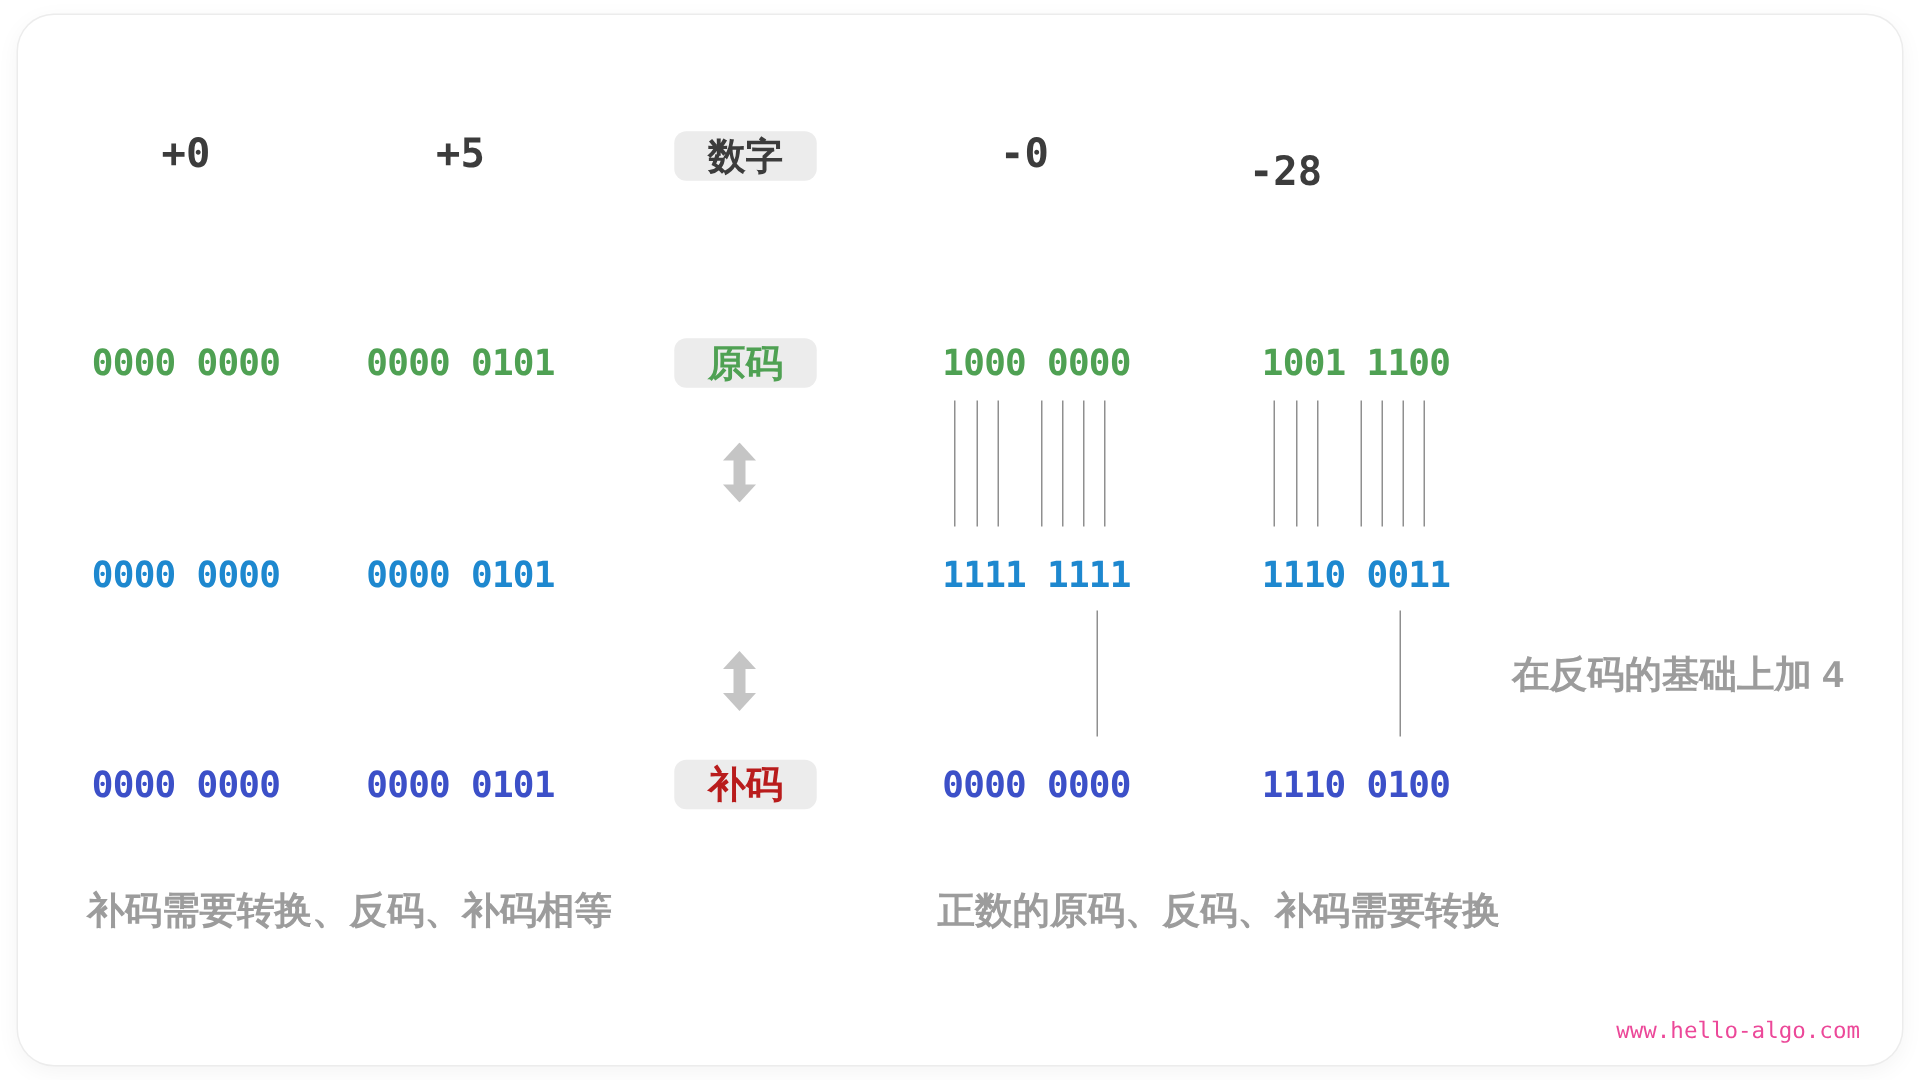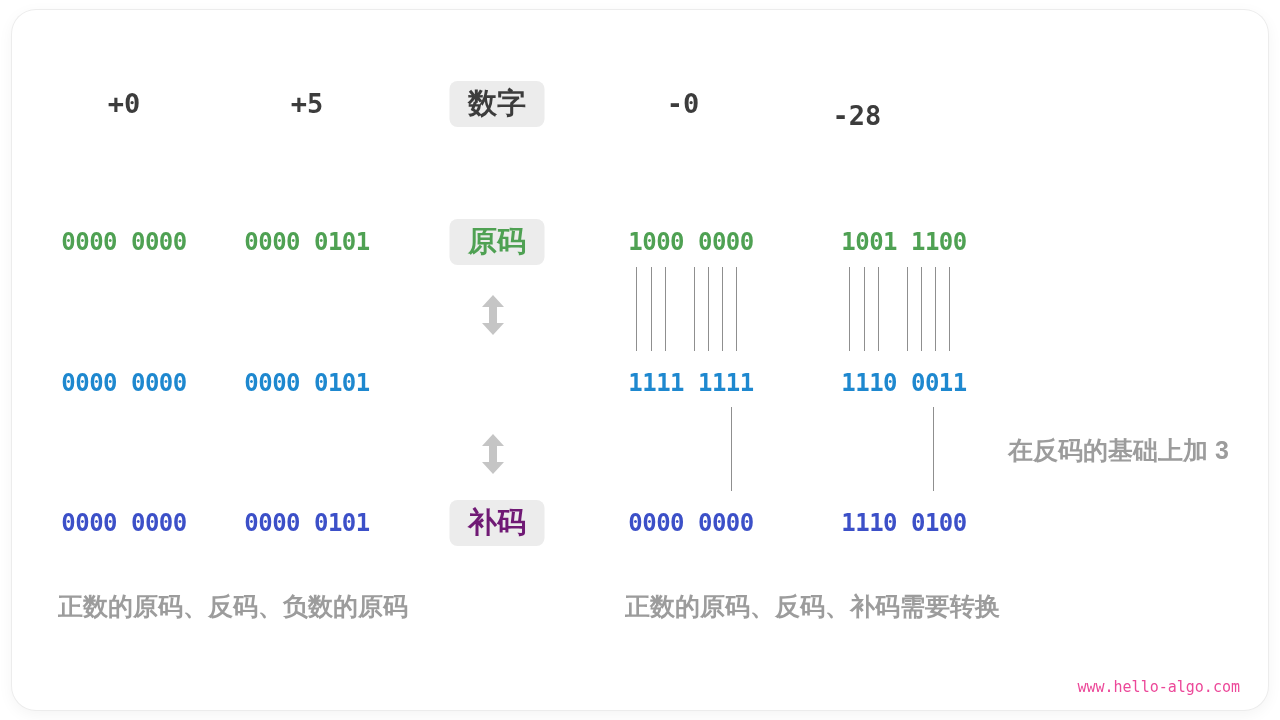--- a/index.html
+++ b/index.html
@@ -14,28 +14,28 @@
     box-shadow:0 0 0 1px #ececec, 0 4px 16px rgba(0,0,0,0.05);
   }
   .stage{position:absolute;left:0;top:0;width:1280px;height:720px;}
   .center{transform:translate(-50%,-50%);position:absolute;white-space:nowrap;}
   .num-header{font:700 27px "DejaVu Sans Mono",monospace;color:#3c3c3c;}
   .binary{font:700 24px "DejaVu Sans Mono",monospace;letter-spacing:-0.5px;}
   .binary.green{color:#4fa153;}
   .binary.blue{color:#1e88cf;}
   .binary.indigo{color:#3c50c8;}
   .labelbox{
-    width:95px;height:46px;background:#ececec;border-radius:8px;
+    width:95px;height:33px;background:#ececec;border-radius:8px;
     display:flex;align-items:center;justify-content:center;
-    font-weight:700;font-size:29px;
+    font-weight:700;font-size:25px;
   }
   .labelbox.dark{color:#3c3c3c;}
   .labelbox.green{color:#4fa153;}
   .labelbox.blue{color:#1e88cf;}
-  .labelbox.indigo{color:#701a75;}
+  .labelbox.indigo{color:#b91c1c;}
   .tick{position:absolute;width:1px;background:#8f8f8f;}
   .tick.map{top:267px;height:84px;}
   .tick.addone{top:407px;height:84px;}
   .arrow{position:absolute;width:22px;height:40px;}
   .anno{position:absolute;font-weight:700;font-size:25px;color:#9c9c9c;line-height:37px;white-space:nowrap;}
   .caption{position:absolute;font-weight:700;font-size:25px;color:#9c9c9c;white-space:nowrap;}
   .watermark{
     position:absolute;right:40px;top:678px;
     font:400 15px "DejaVu Sans Mono",monospace;color:#ec4899;
   }
@@ -92,19 +92,19 @@
     <rect x="7" y="11" width="8" height="18" fill="#c5c5c5"></rect>
     <polygon points="11,40 22,28 0,28" fill="#c5c5c5"></polygon>
   </svg>
 
   <div class="center binary indigo" style="left:124px;top:523px;">0000 0000</div>
   <div class="center binary indigo" style="left:307px;top:523px;">0000 0101</div>
   <div class="center labelbox indigo" style="left:497px;top:523px;">补码</div>
   <div class="center binary indigo" style="left:691px;top:523px;">0000 0000</div>
   <div class="center binary indigo" style="left:904px;top:523px;">1110 0100</div>
 
-  <div class="anno" style="left:1008px;top:432px;">在反码的基础上加 3</div>
+  <div class="anno" style="left:1008px;top:432px;">在反码的基础上加 4</div>
 
-  <div class="caption" style="left:58px;top:590px;">正数的原码、反码、负数的原码</div>
+  <div class="caption" style="left:58px;top:590px;">补码需要转换、反码、补码相等</div>
   <div class="caption" style="left:625px;top:590px;">正数的原码、反码、补码需要转换</div>
 
   <div class="watermark">www.hello-algo.com</div>
 </div>
 
 </body></html>

